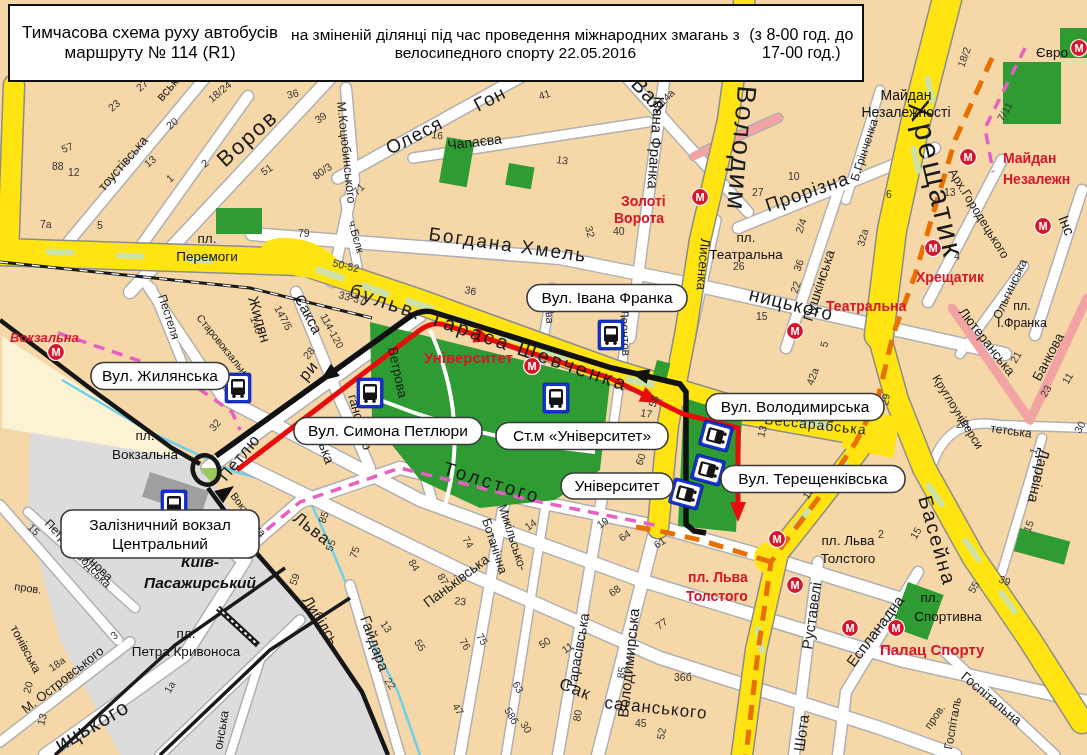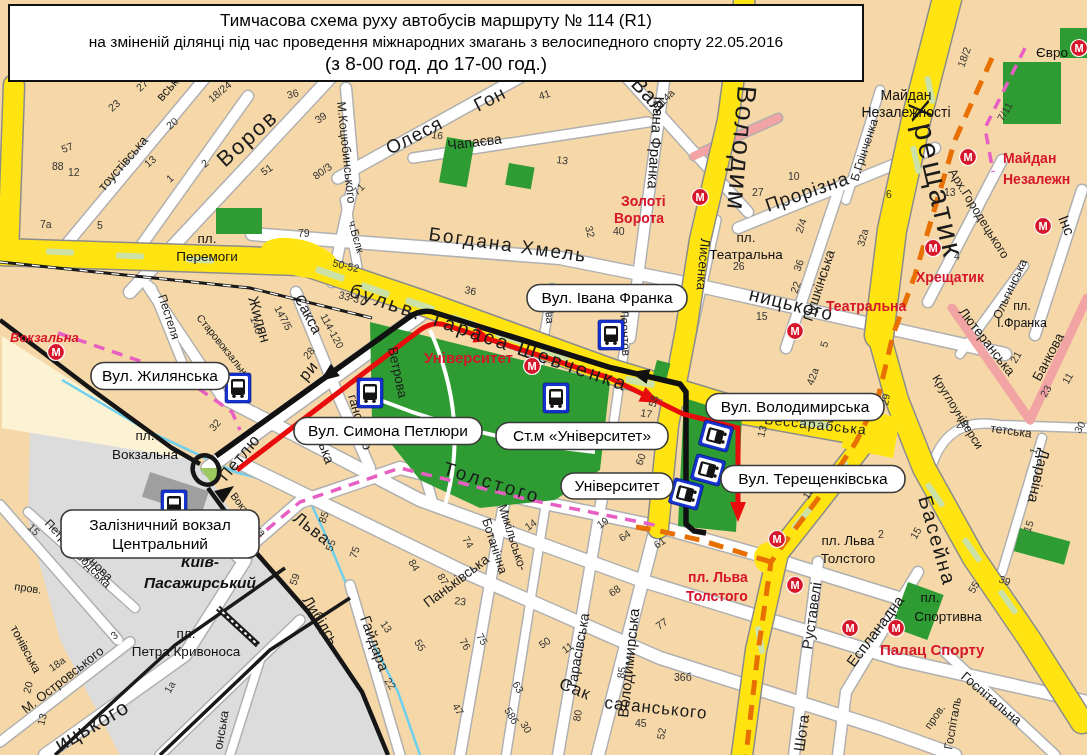--- a/index.html
+++ b/index.html
@@ -1,25 +1,25 @@
 <!DOCTYPE html>
 <html><head>
 <meta charset="utf-8">
 <style>
   html,body{margin:0;padding:0;background:#777;}
   .stage{position:relative;width:1087px;height:755px;overflow:hidden;background:#f6d8a8;
          font-family:"Liberation Sans",sans-serif;outline:1px solid #666;}
   .stage svg{position:absolute;left:0;top:0;}
   svg text{font-family:"Liberation Sans",sans-serif;}
   .title-box{position:absolute;left:8px;top:4px;width:852px;height:74px;background:#fff;
-             border:2px solid #111;z-index:40;display:flex;flex-direction:column;
+             border:2px solid #111;z-index:40;display:flex;flex-direction:row;
              justify-content:center;align-items:center;text-align:center;color:#000;}
   .title-box .l1{font-size:17px;}
   .title-box .l2{font-size:15.5px;margin-top:2px;}
-  .title-box .l3{font-size:19px;margin-top:2px;}
+  .title-box .l3{font-size:16px;margin-top:2px;}
 </style>
 </head>
 <body>
 
 <div class="stage">
 
   <svg width="1087" height="755" viewBox="0 0 1087 755">
 
     <rect x="0" y="0" width="1087" height="755" fill="#f6d8a8"></rect>
 

